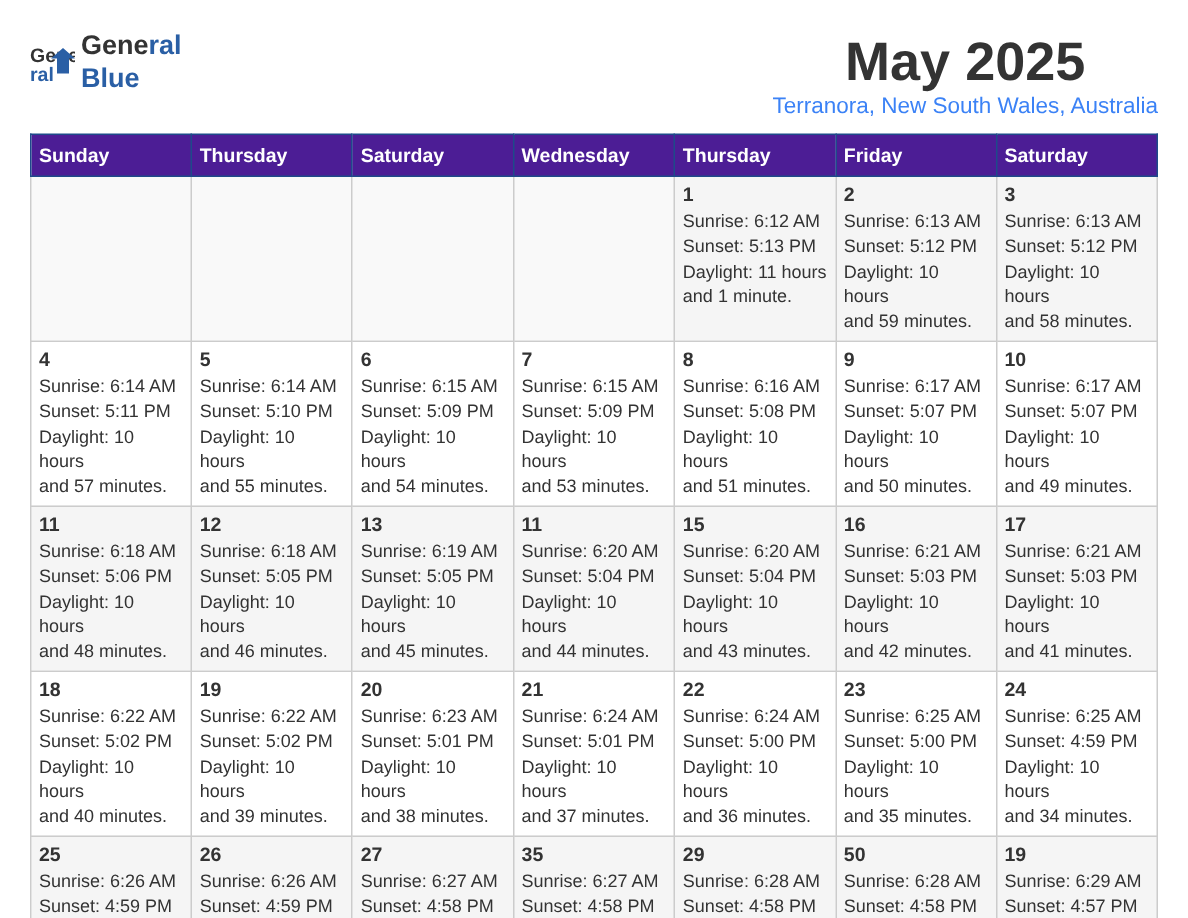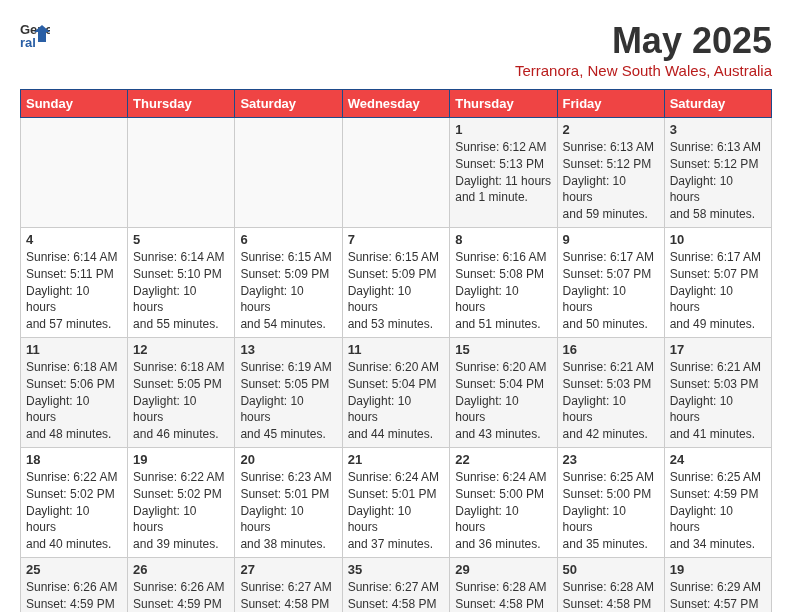--- a/index.html
+++ b/index.html
@@ -28,38 +28,38 @@
     }
     .logo-text span {
       color: #2a5fa5;
     }
     .logo-icon {
       width: 30px;
       height: 30px;
       margin-right: 4px;
     }
     .title-block {
-      text-align: right;
+      text-align: center;
     }
     .month-title {
       font-size: 36px;
       font-weight: bold;
       color: #333;
     }
     .location {
       font-size: 15px;
-      color: #b91c1c;
+      color: #3b82f6;
     }
     table {
       width: 100%;
       border-collapse: collapse;
       font-size: 11px;
     }
     thead th {
-      background-color: #ef4444;
+      background-color: #4c1d95;
       color: #fff;
       text-align: left;
       padding: 6px 5px;
       font-size: 13px;
       font-weight: bold;
       border: 1px solid #1e4a8a;
     }
     tbody td {
       border: 1px solid #ccc;
       vertical-align: top;
@@ -94,20 +94,25 @@
 </head>
 <body>
 
 <div class="header">
   <div class="logo">
     <svg class="logo-icon" viewBox="0 0 30 30">
       <text x="0" y="14" font-size="13" font-weight="bold" fill="#333">Gene</text>
       <text x="0" y="27" font-size="13" font-weight="bold" fill="#2a5fa5">ral</text>
       <polygon points="22,5 30,12 26,12 26,22 18,22 18,12 14,12" fill="#2a5fa5"></polygon>
     </svg>
+    <div>
+      <div class="logo-text">
+        Gene<span>ral</span><br><span>Blue</span>
+      </div>
+    </div>
   </div>
   <div class="title-block">
     <div class="month-title">May 2025</div>
     <div class="location">Terranora, New South Wales, Australia</div>
   </div>
 </div>
 
 <table>
   <thead>
     <tr>

